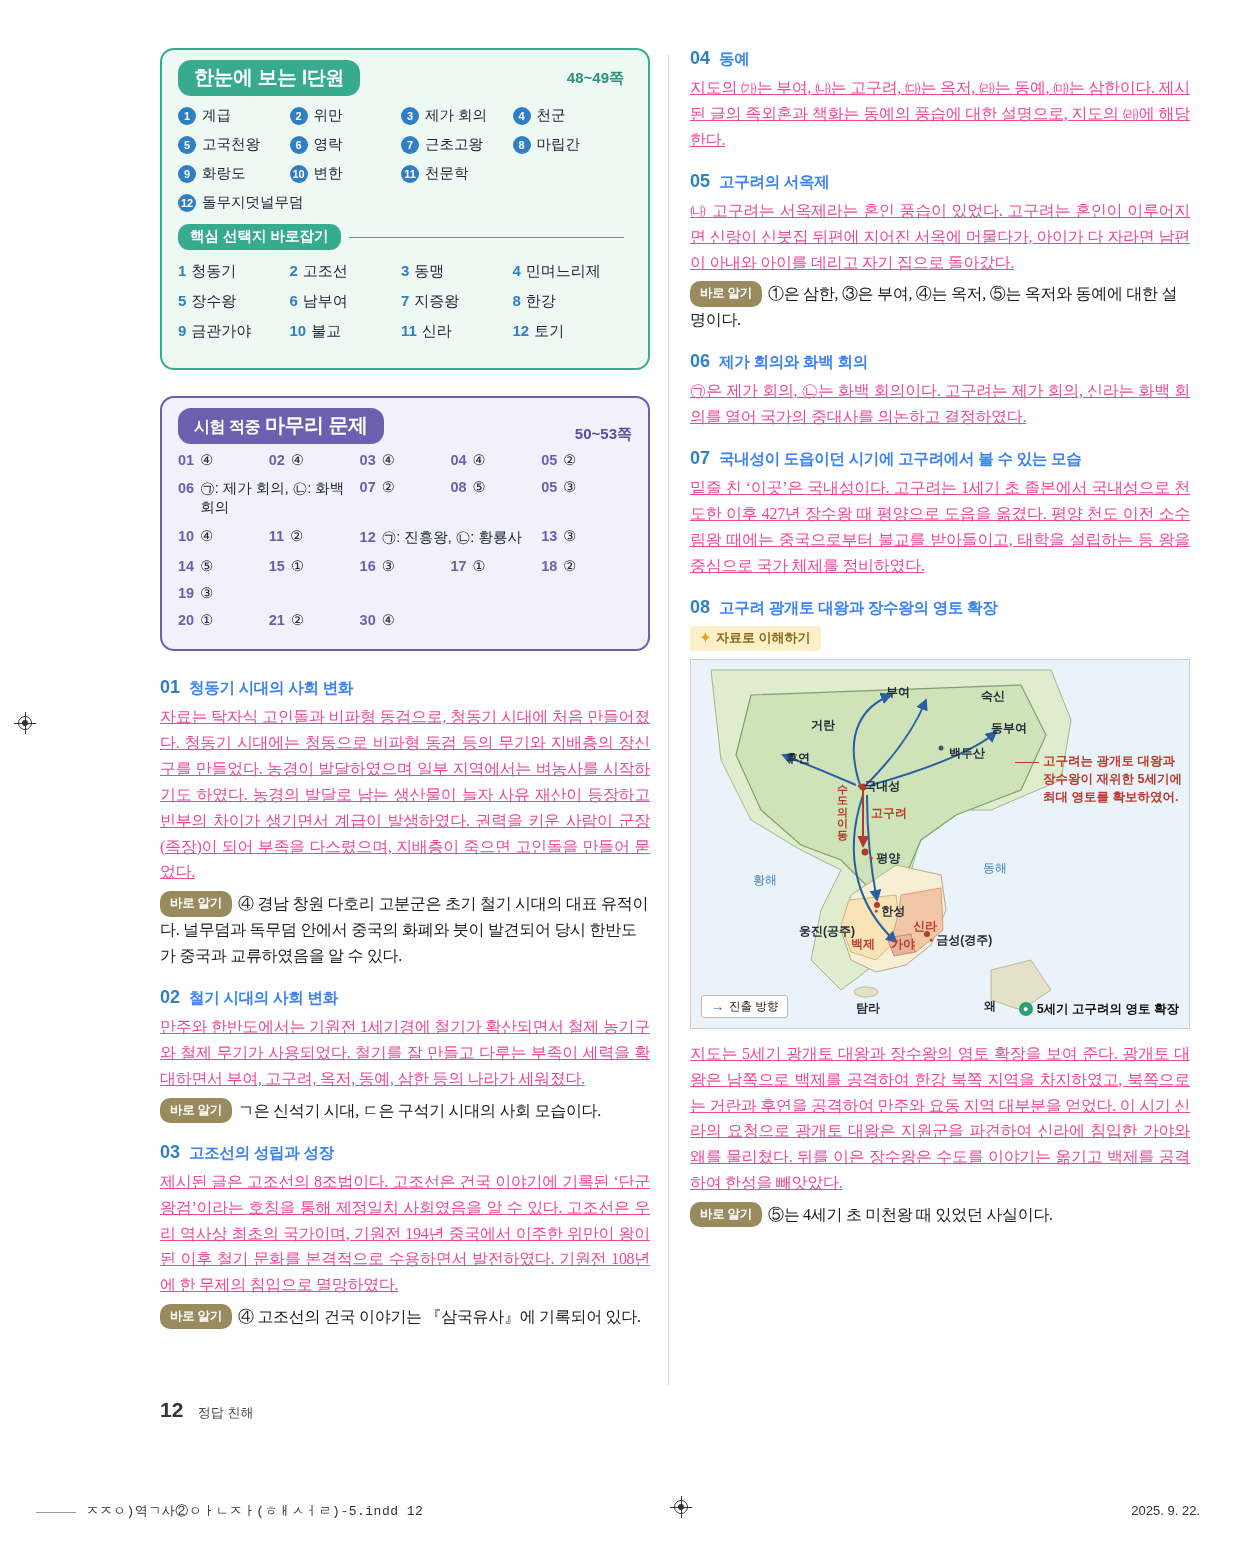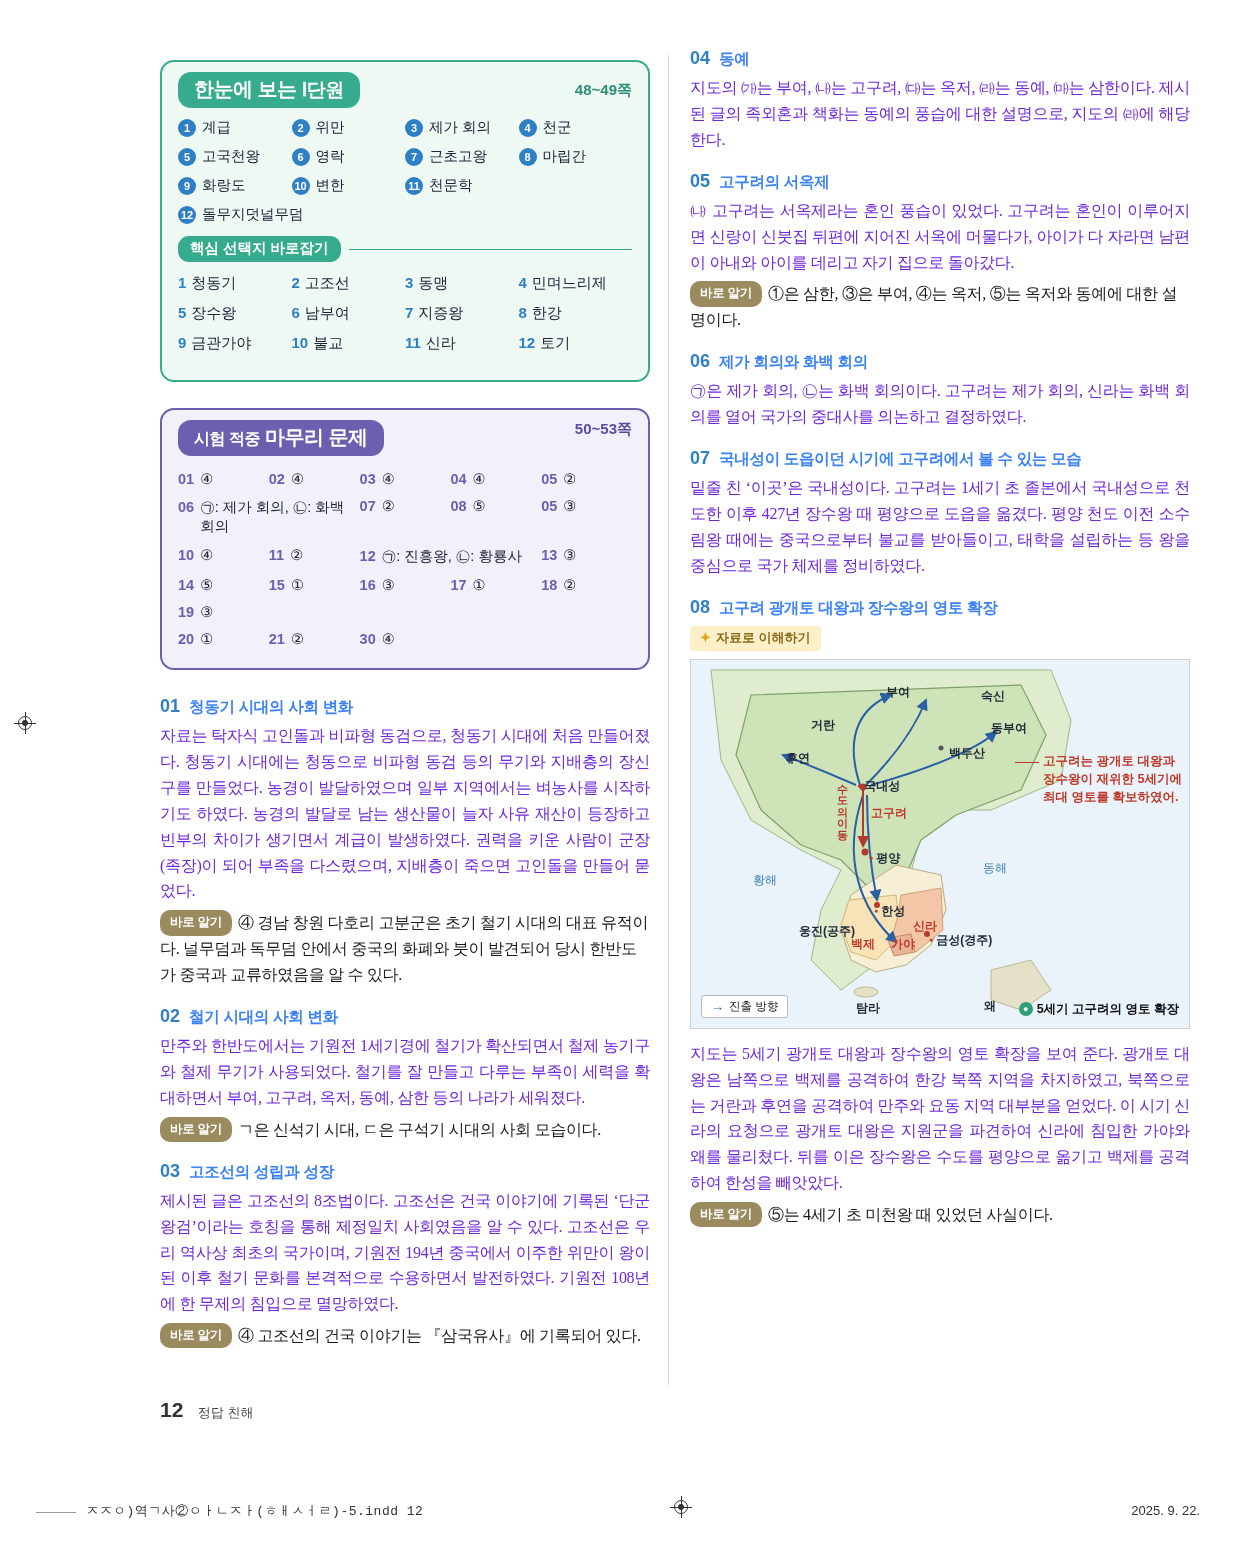--- a/index.html
+++ b/index.html
@@ -36,23 +36,22 @@
   .col-divider {
     position: absolute; left: 668px; top: 55px; width: 1px; height: 1330px;
     background: #d3d3d3;
   }
 
   
   .greenbox {
     border: 2px solid #36ab8e;
     border-radius: 14px;
     background: #eef9f3;
-    padding: 10px 16px 16px 16px;
+    padding: 10px 24px 16px 16px;
     margin-bottom: 26px;
-    margin-top: 12px;
   }
   .gb-head {
     display: flex; align-items: center; justify-content: space-between;
     margin-bottom: 10px;
   }
   .gb-title {
     background: #36ab8e; color: #fff;
     font-family: "Liberation Sans", sans-serif;
     font-weight: bold; font-size: 20px;
     padding: 4px 16px 5px 16px; border-radius: 13px;
@@ -99,22 +98,22 @@
 
   
   .purplebox {
     border: 2px solid #6c5fb0;
     border-radius: 14px;
     background: #f2f0fa;
     padding: 10px 16px 10px 16px;
     margin-bottom: 26px;
   }
   .pb-head {
-    display: flex; align-items: flex-start; justify-content: space-between;
-    margin-bottom: 15px;
+    display: flex; align-items: flex-end; justify-content: space-between;
+    margin-bottom: 8px;
   }
   .pb-title {
     background: #6c5fb0; color: #fff;
     font-family: "Liberation Sans", sans-serif;
     font-weight: bold; font-size: 20px;
     padding: 4px 16px 5px 16px; border-radius: 13px;
     letter-spacing: -0.5px;
   }
   .pb-title .small { font-size: 16px; }
   .pb-pages {
@@ -141,21 +140,21 @@
     font-weight: bold; font-size: 18px; color: #2f7fc4;
     margin-right: 9px;
   }
   .exp-title {
     font-family: "Liberation Sans", sans-serif;
     font-weight: bold; font-size: 15.5px; color: #3b82f6;
     letter-spacing: -0.3px;
   }
   .exp-body {
     font-size: 16px; line-height: 1.62; text-align: justify;
-    letter-spacing: -0.3px; color: #6d28d9;
+    letter-spacing: -0.3px; color: #ec4899; text-decoration: underline;
   }
   .note { margin-top: 6px; font-size: 16px; line-height: 1.62; letter-spacing: -0.3px; }
   .badge {
     display: inline-block; background: #8c7b4f; color: #fff;
     font-family: "Liberation Sans", sans-serif;
     font-size: 12.5px; font-weight: bold;
     padding: 2px 10px 3px 10px; border-radius: 10px;
     margin-right: 6px; vertical-align: 2px;
     white-space: nowrap;
   }
@@ -640,21 +639,21 @@
         <div class="legend">
           <span class="arrow">→</span>
           <span>진출 방향</span>
         </div>
 
         <div class="capt">
           <span class="c">●</span><span>5세기 고구려의 영토 확장</span>
         </div>
       </div>
 
-      <div class="exp-body">지도는 5세기 광개토 대왕과 장수왕의 영토 확장을 보여 준다. 광개토 대왕은 남쪽으로 백제를 공격하여 한강 북쪽 지역을 차지하였고, 북쪽으로는 거란과 후연을 공격하여 만주와 요동 지역 대부분을 얻었다. 이 시기 신라의 요청으로 광개토 대왕은 지원군을 파견하여 신라에 침입한 가야와 왜를 물리쳤다. 뒤를 이은 장수왕은 수도를 평양으로 옮기고 백제를 공격하여 한성을 빼앗았다.</div>
+      <div class="exp-body">지도는 5세기 광개토 대왕과 장수왕의 영토 확장을 보여 준다. 광개토 대왕은 남쪽으로 백제를 공격하여 한강 북쪽 지역을 차지하였고, 북쪽으로는 거란과 후연을 공격하여 만주와 요동 지역 대부분을 얻었다. 이 시기 신라의 요청으로 광개토 대왕은 지원군을 파견하여 신라에 침입한 가야와 왜를 물리쳤다. 뒤를 이은 장수왕은 수도를 이야기는 옮기고 백제를 공격하여 한성을 빼앗았다.</div>
       <div class="note">
         <span class="badge brown">바로 알기</span><span>⑤는 4세기 초 미천왕 때 있었던 사실이다.</span>
       </div>
     </div>
   </div>
 
   <div class="pagenum">
     <span class="n">12</span>
     <span class="t">정답 친해</span>
   </div>

